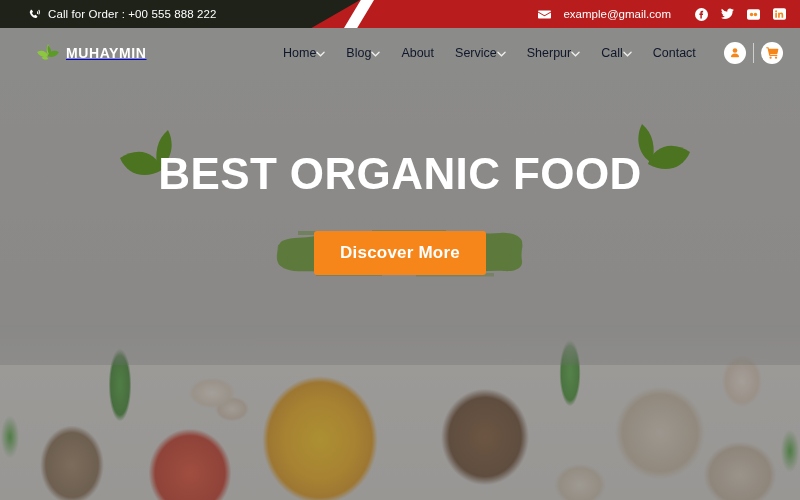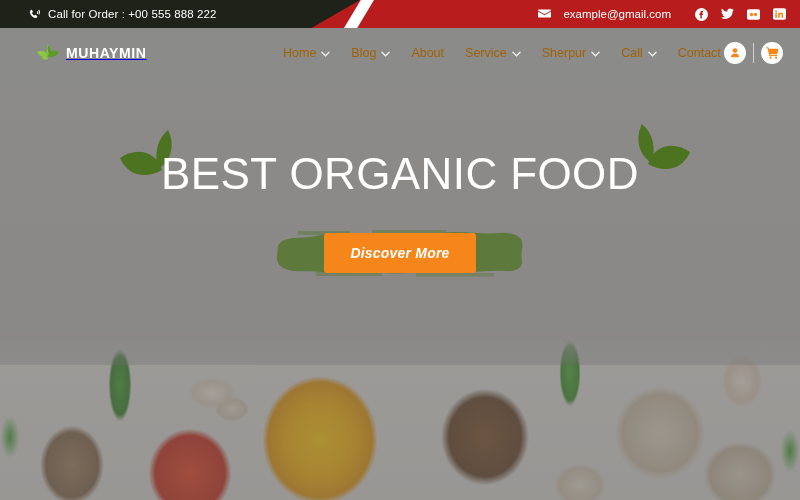--- a/index.html
+++ b/index.html
@@ -32,21 +32,21 @@
   .tb-left {
     position:absolute; z-index:5; left:28px; top:0; height:28px;
     display:flex; align-items:center; gap:7px;
     color:#ffffff; font-size:11.5px; letter-spacing:.1px;
   }
   .tb-right {
     position:absolute; z-index:5; right:14px; top:0; height:28px;
     display:flex; align-items:center; gap:0px;
     color:#ffffff; font-size:11.5px;
   }
-  .tb-item { display:flex; align-items:flex-start; gap:12px; margin-right:24px; white-space:nowrap; }
+  .tb-item { display:flex; align-items:flex-end; gap:12px; margin-right:24px; white-space:nowrap; }
   .tb-socials { display:flex; align-items:center; gap:13px; }
   .tb-socials svg { display:block; }
   .ico { display:inline-flex; align-items:center; justify-content:center; }
   .ico svg { display:block; }
 
   
   .hero {
     position:absolute; top:0; left:0; width:800px; height:500px;
     background:#cfcdc9; overflow:hidden;
   }
@@ -123,64 +123,64 @@
     display:flex; align-items:center; gap:6px;
   }
   .logo-text {
     color:#ffffff; font-size:14px; font-weight:bold; letter-spacing:.6px;
   }
   .nav {
     position:absolute; left:283px; top:0; height:50px;
     display:flex; align-items:center; gap:0;
   }
   .nav-item {
-    display:flex; align-items:center; gap:5px;
-    color:#a16207; font-size:12.5px; margin-right:21px; white-space:nowrap;
+    display:flex; align-items:center; gap:0;
+    color:#0f172a; font-size:12.5px; margin-right:21px; white-space:nowrap;
     cursor:pointer;
   }
   .nav-item:last-child { margin-right:0; }
   .caret { display:block; }
   .header-actions {
     position:absolute; right:17px; top:0; height:50px;
     display:flex; align-items:center; gap:0;
   }
   .circ-btn {
     width:22px; height:22px; border-radius:50%;
     background:#ffffff; display:flex; align-items:center; justify-content:center;
   }
   .hdr-divider { width:1px; height:20px; background:#cfcfcf; margin:0 7px; }
 
   
   .hero-content {
     position:absolute; top:150px; left:0; width:800px; z-index:20;
     text-align:center;
   }
   .hero-title {
-    color:#ffffff; font-size:44px; font-weight:normal; letter-spacing:.4px;
+    color:#ffffff; font-size:44px; font-weight:bold; letter-spacing:.4px;
     line-height:1.1;
   }
   .hero-sub {
     margin-top:22px; color:#f2f2f2; font-size:14px; line-height:1.85;
     max-width:430px; margin-left:auto; margin-right:auto;
   }
   .cta-wrap {
     position:relative; margin-top:26px; height:58px;
     display:flex; align-items:center; justify-content:center;
   }
   .brush {
     position:absolute; left:50%; top:50%; transform:translate(-50%,-50%);
     width:248px; height:52px; z-index:1;
   }
   .brush svg { display:block; }
   .cta-btn {
     position:relative; z-index:3;
     background:#f7861a; color:#ffffff; border:none;
     font-family:"Liberation Sans", sans-serif;
-    font-size:14px; font-weight:bold; letter-spacing:.2px;
-    padding:12px 26px; border-radius:3px; cursor:pointer;font-style:italic;
+    font-size:17px; font-weight:bold; letter-spacing:.2px;
+    padding:12px 26px; border-radius:3px; cursor:pointer;
   }
 </style>
 </head>
 <body>
 
 <div class="page">
 
   <div class="hero">
     <div class="hero-photo">
       <div class="veg-band"></div>

